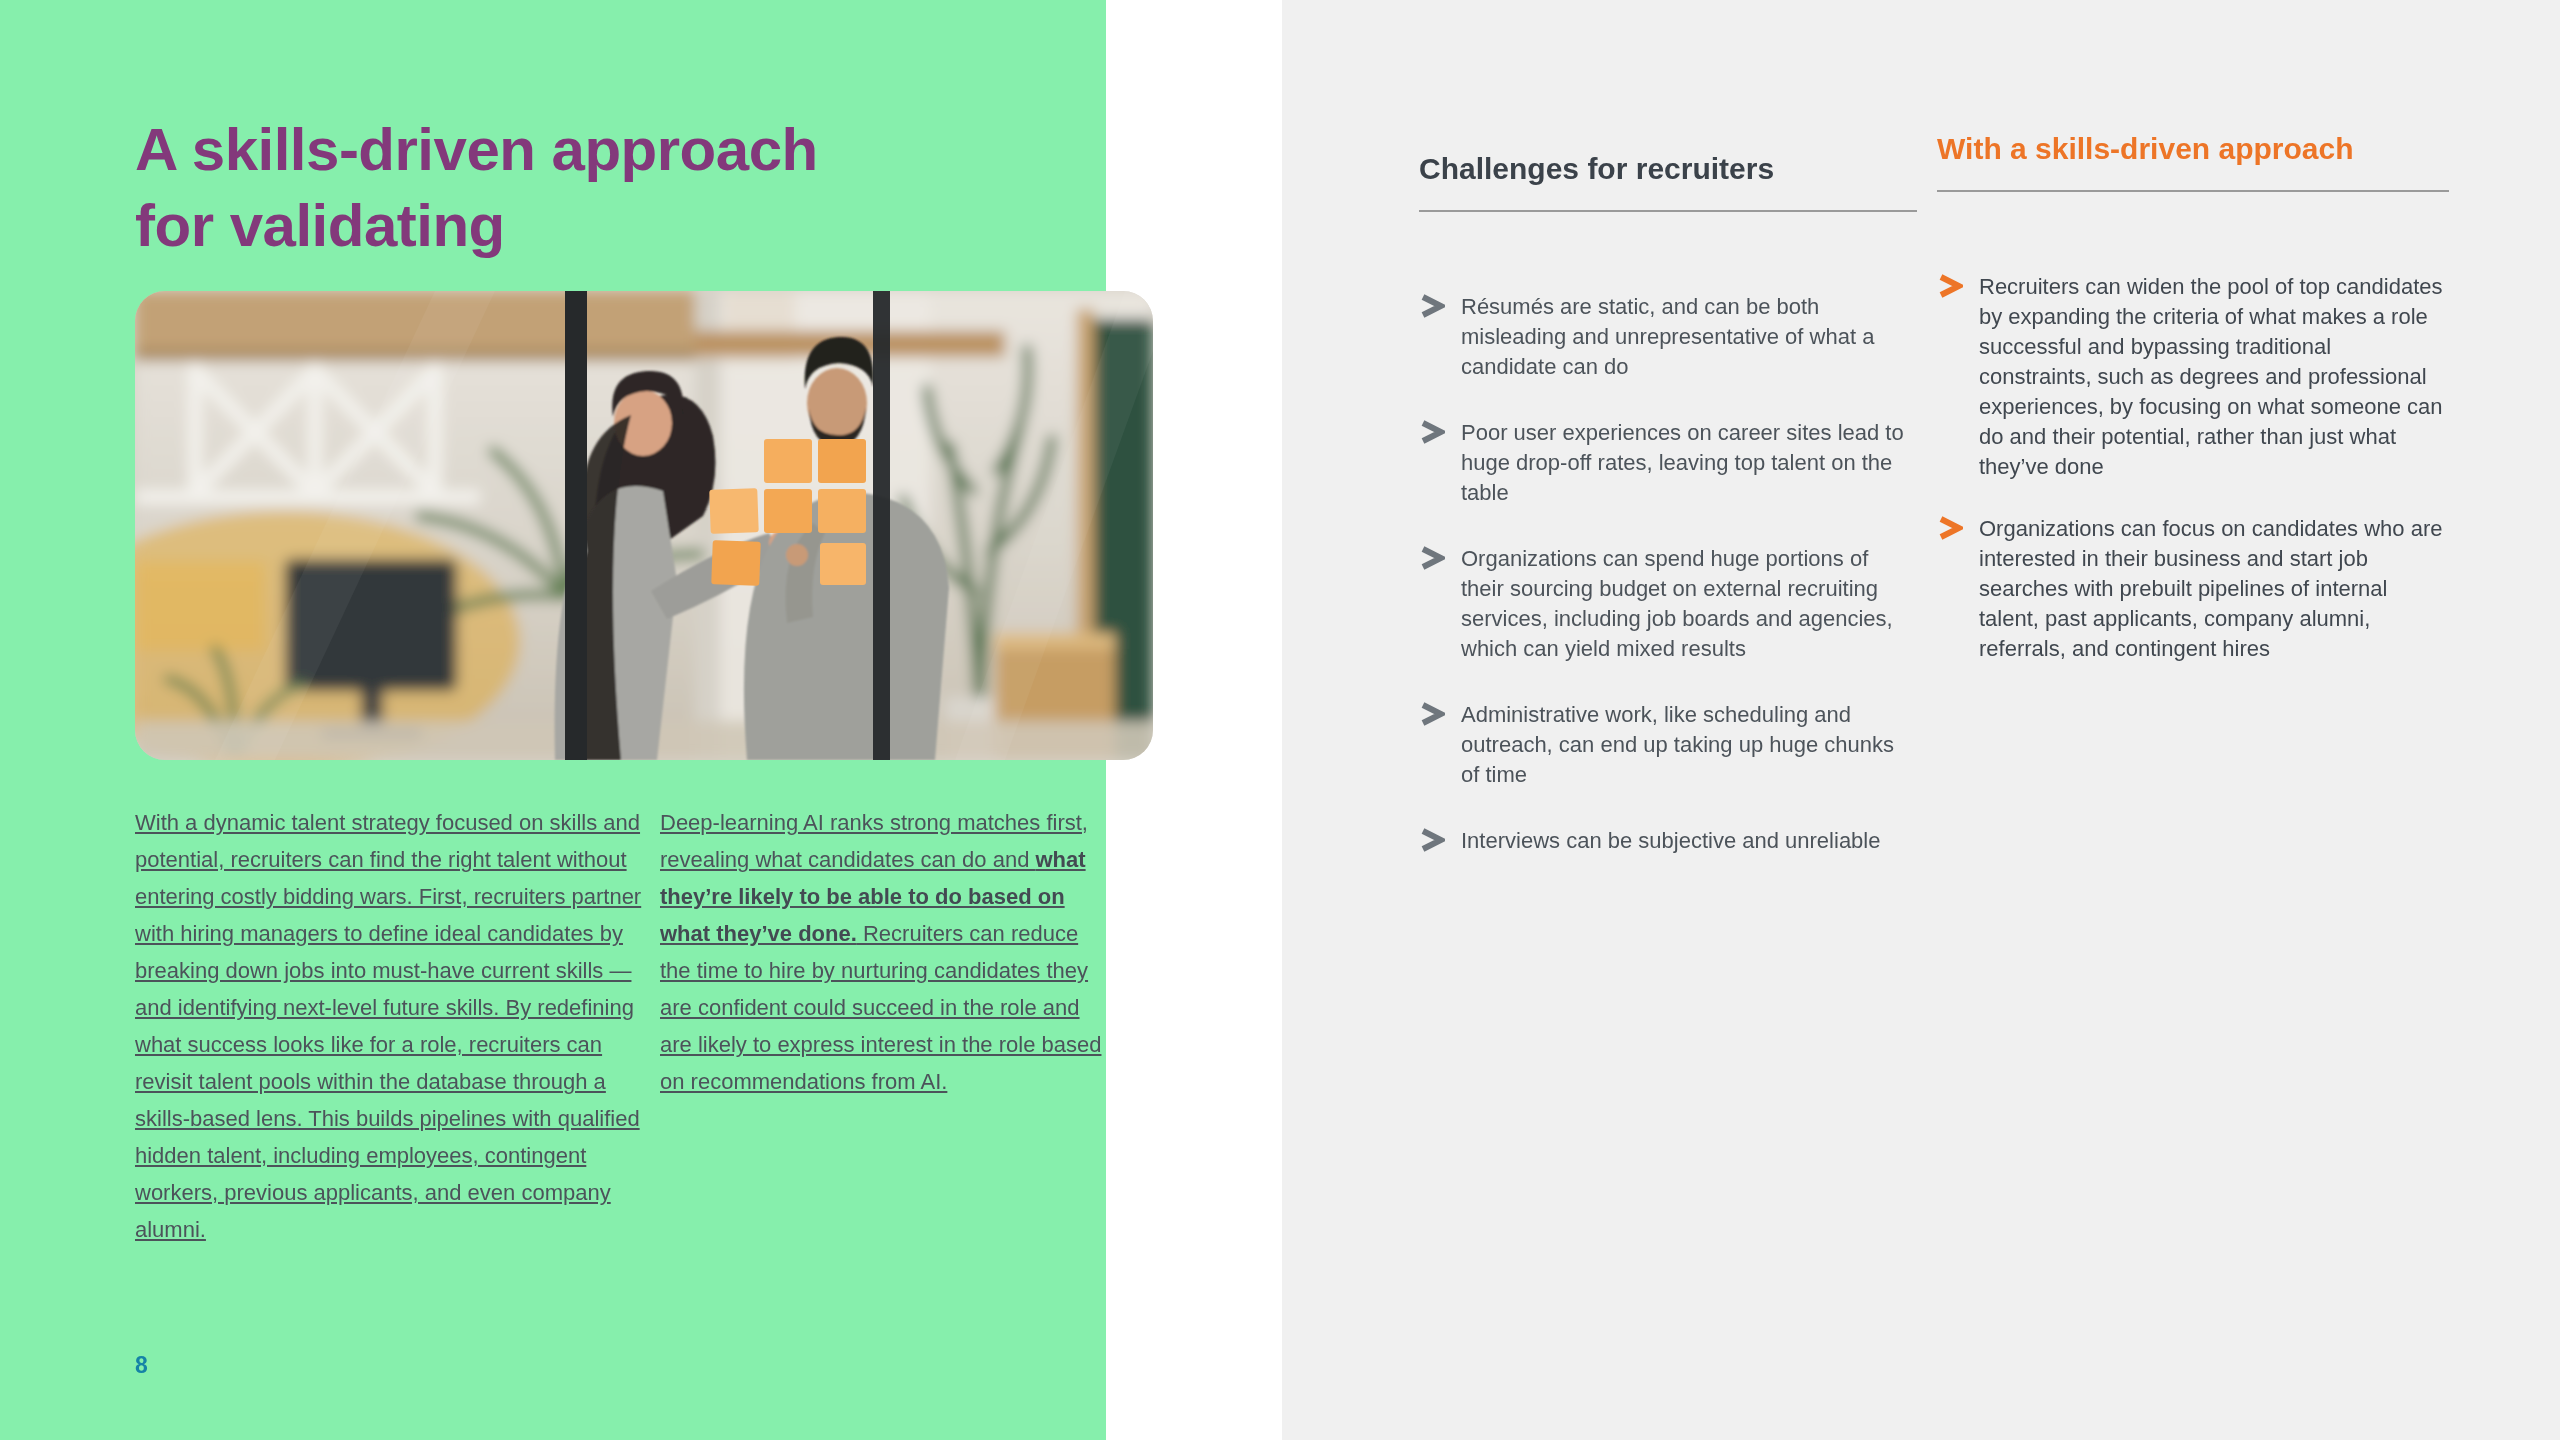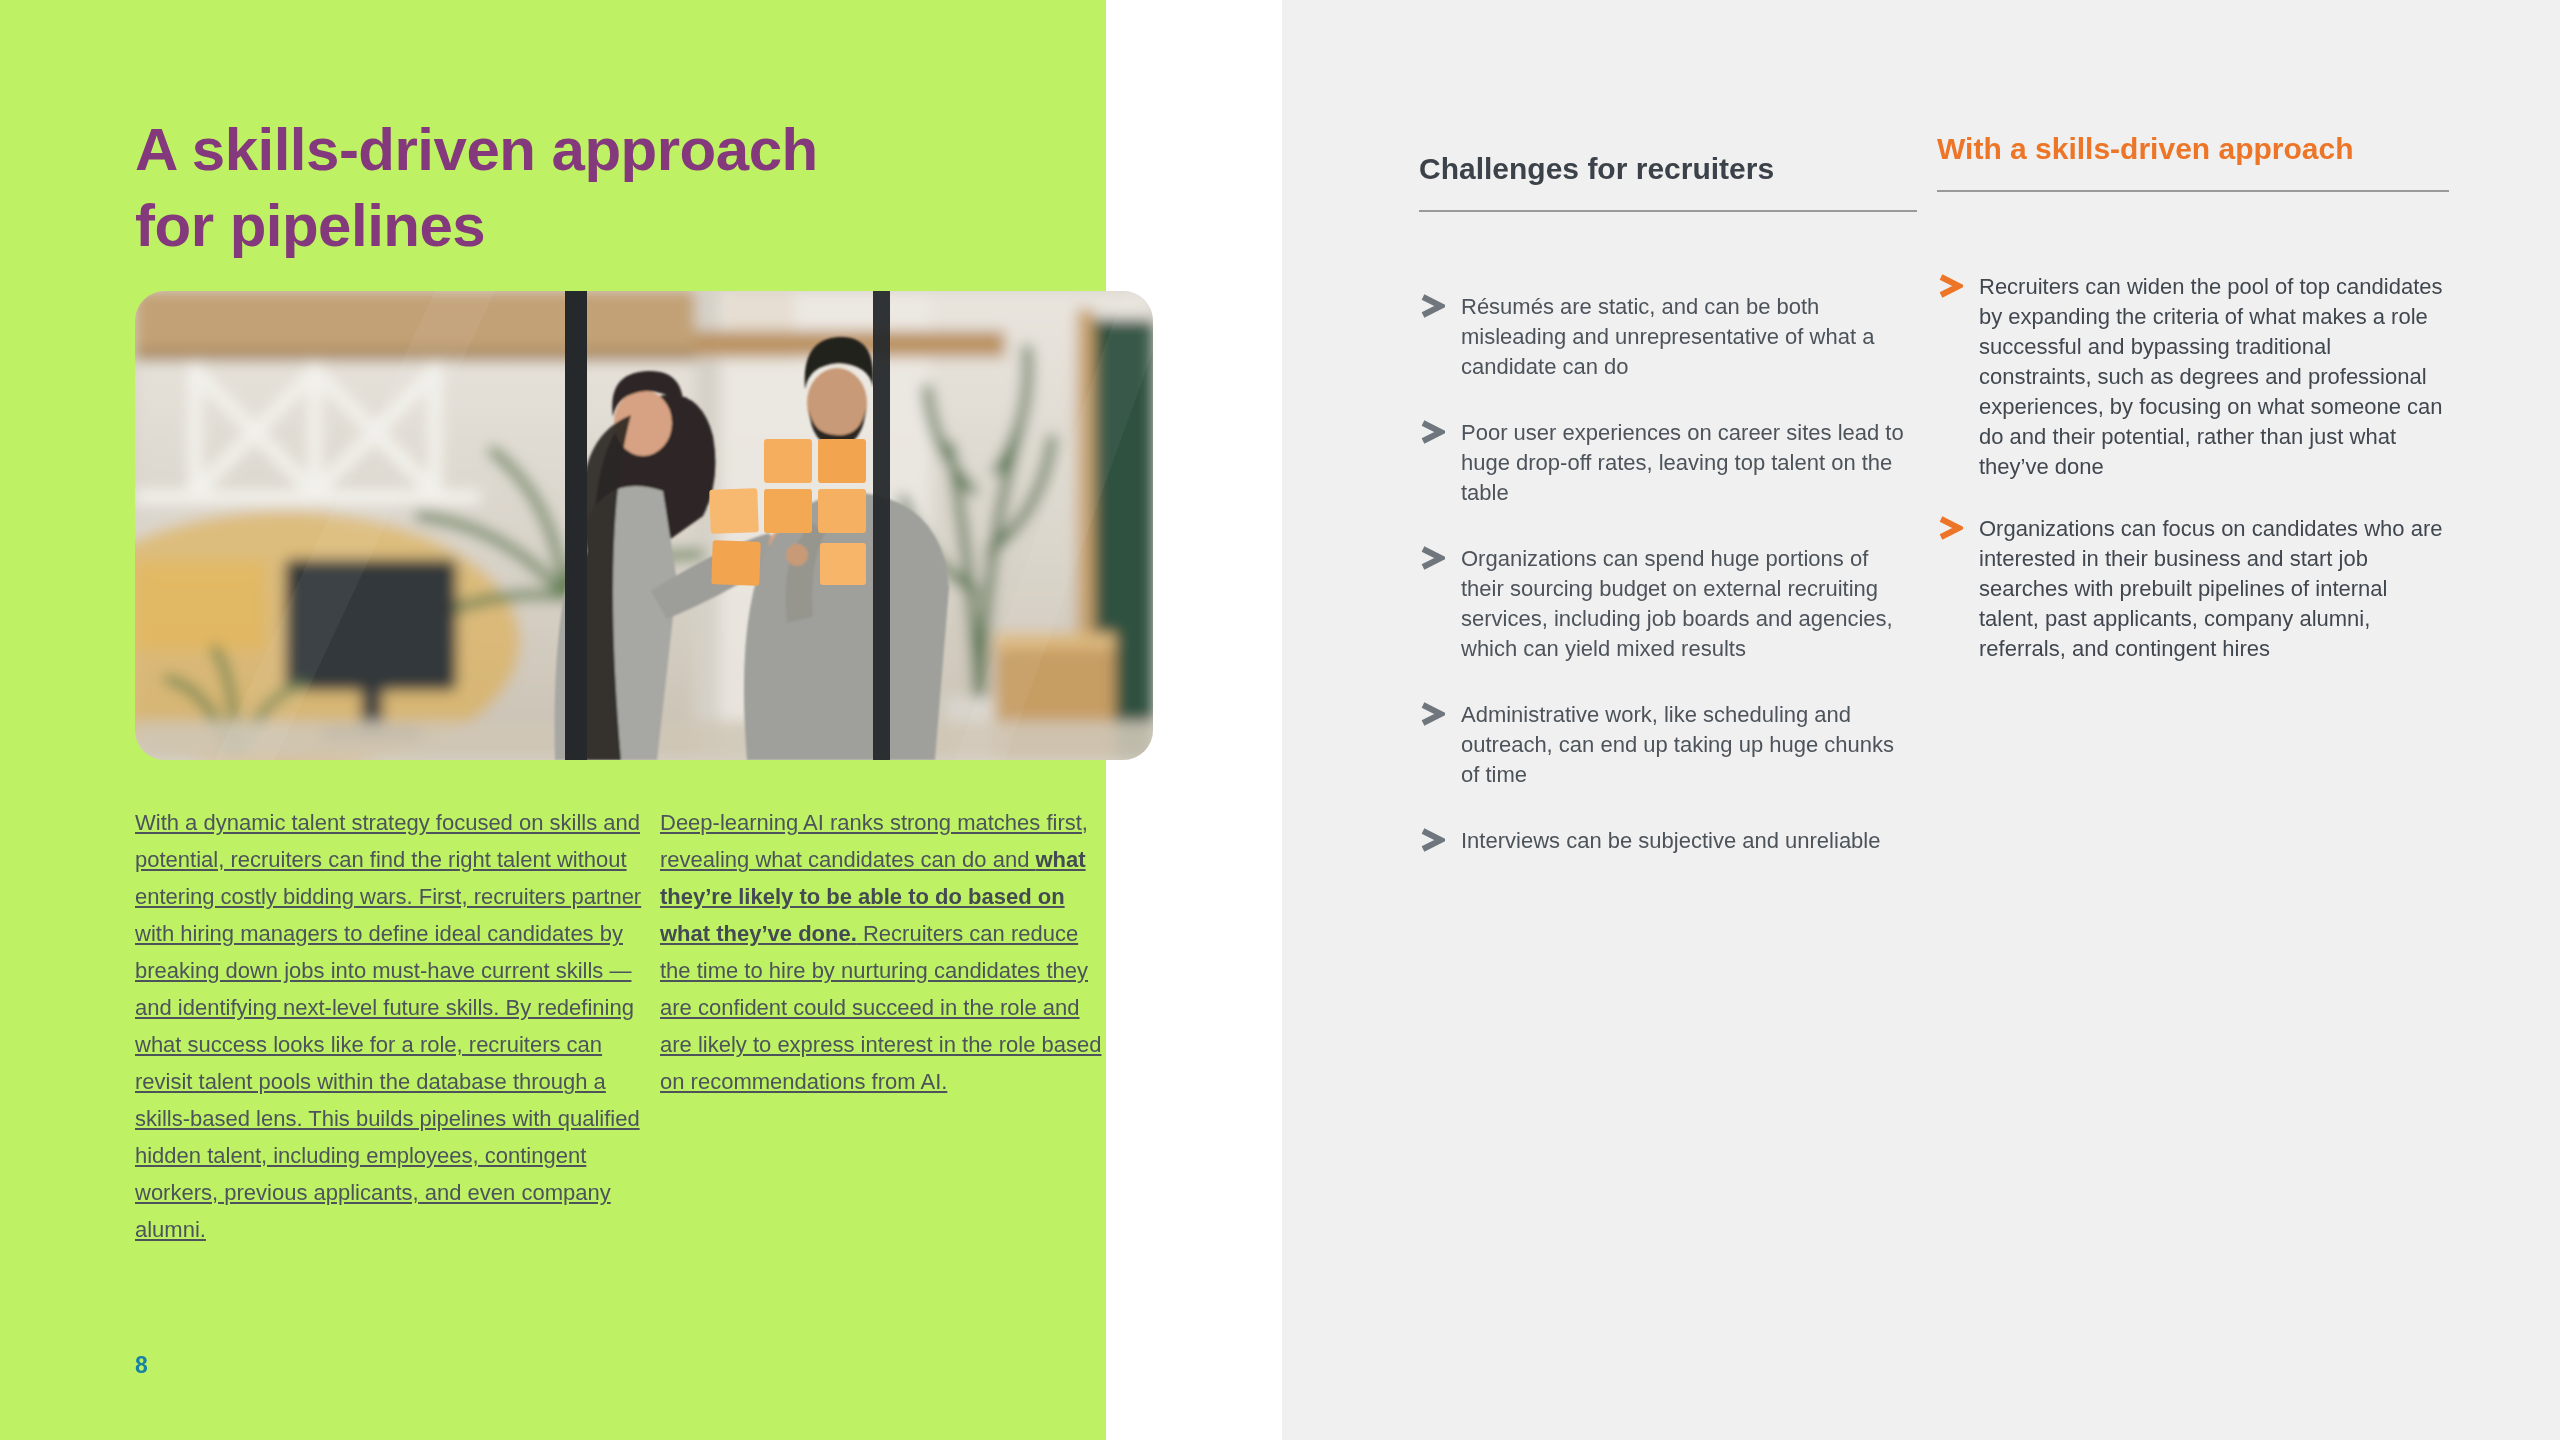--- a/index.html
+++ b/index.html
@@ -1,20 +1,20 @@
 <!DOCTYPE html>
 <html><head>
 <meta charset="utf-8">
 <style>
   * { margin:0; padding:0; box-sizing:border-box; }
   html,body { width:2560px; height:1440px; font-family:"Liberation Sans", sans-serif; background:#ffffff; }
   .page { position:relative; width:2560px; height:1440px; overflow:hidden; }
 
   
-  .left-page { position:absolute; left:0; top:0; width:1106px; height:1440px; background:#bef264; }
+  .left-page { position:absolute; left:0; top:0; width:1106px; height:1440px; background:#86efac; }
   .page-title { position:absolute; left:135px; top:112px; width:900px;
                 font-size:60px; line-height:76px; font-weight:700; letter-spacing:-0.5px;
                 color:#83397B; }
   .page-title span { display:block; }
 
   .photo { position:absolute; left:135px; top:291px; width:1018px; height:469px;
            border-radius:30px; overflow:hidden; background:#d8d3c9; }
   .photo svg { display:block; width:100%; height:100%; }
 
   .intro { position:absolute; left:135px; top:800px; width:1000px; }
@@ -42,21 +42,21 @@
 </style>
 </head>
 <body>
 
 <div class="page">
 
   <section class="left-page">
 
     <h1 class="page-title">
       <span>A skills-driven approach</span>
-      <span>for pipelines</span>
+      <span>for validating</span>
     </h1>
 
     <figure class="photo">
       <svg viewBox="0 0 1018 469" preserveAspectRatio="none" aria-hidden="true">
         <defs>
           <filter id="bgblur" x="-5%" y="-5%" width="110%" height="110%">
               <feGaussianBlur stdDeviation="7"></feGaussianBlur>
             </filter>
           <filter id="softblur" x="-10%" y="-10%" width="120%" height="120%">
               <feGaussianBlur stdDeviation="1.3"></feGaussianBlur>

